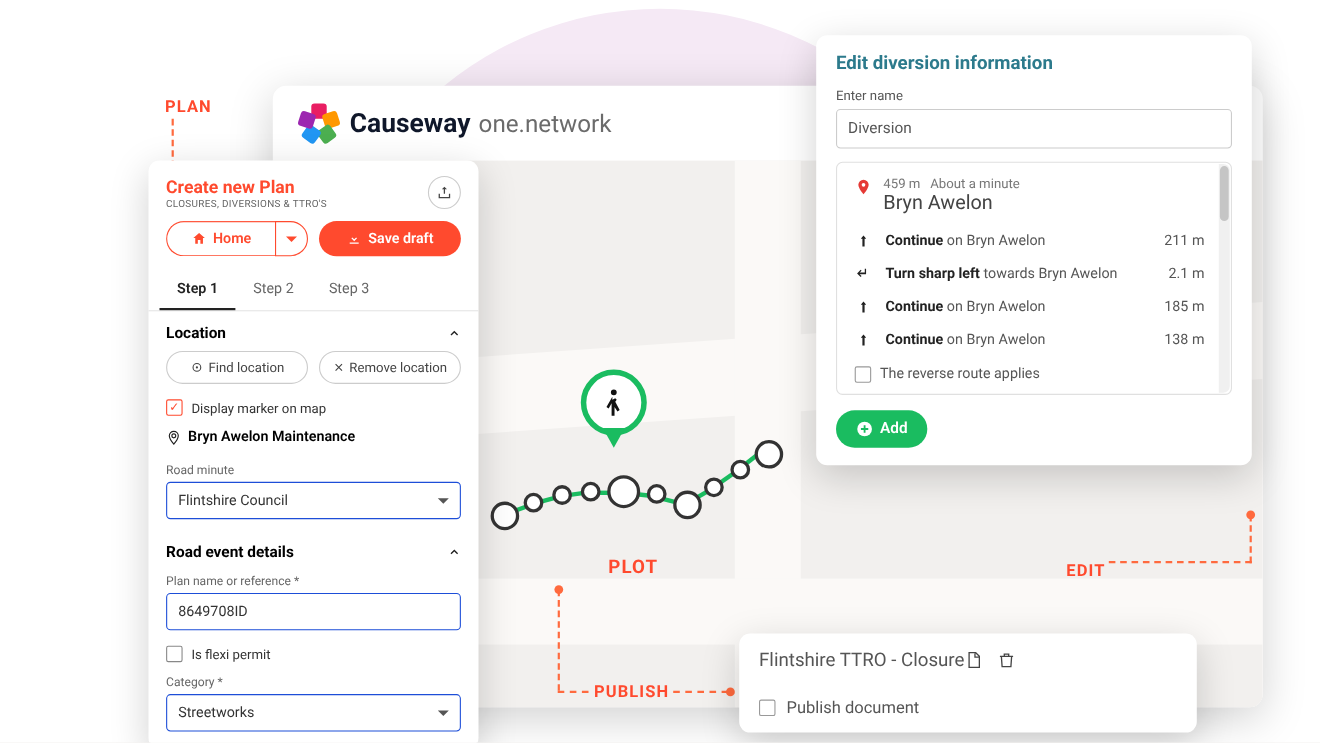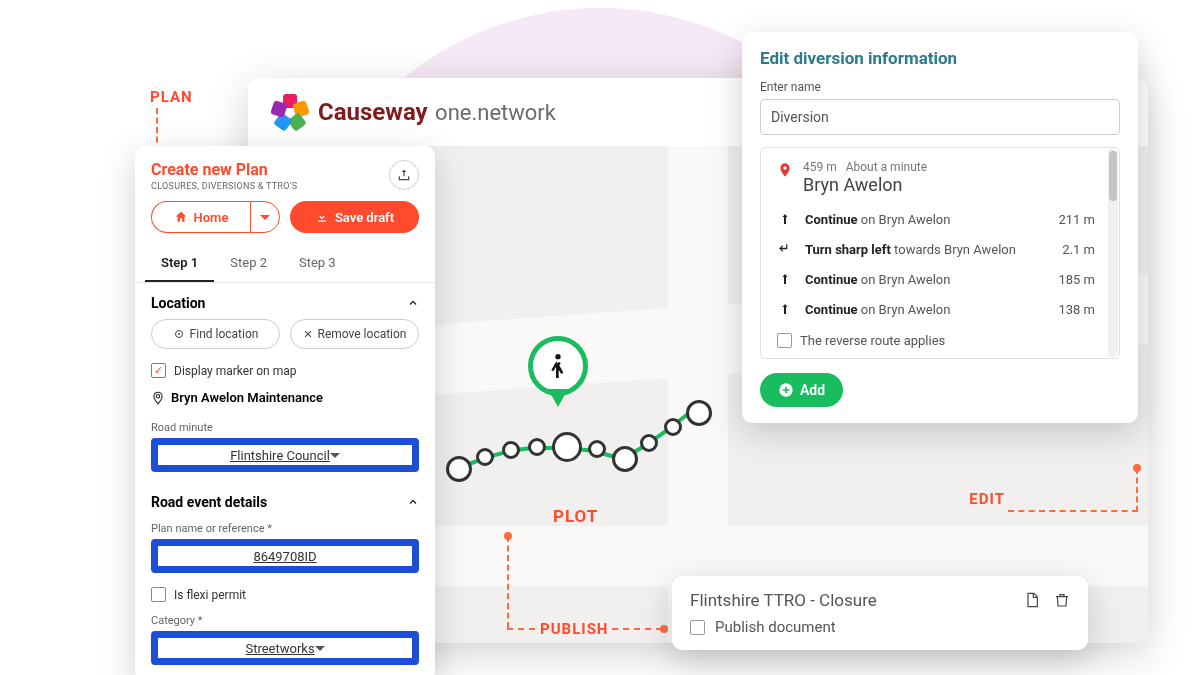--- a/index.html
+++ b/index.html
@@ -2,21 +2,21 @@
 <html><head>
 <meta charset="utf-8">
 <style>
   * { box-sizing: border-box; margin: 0; padding: 0; font-family: -apple-system, BlinkMacSystemFont, "Segoe UI", Roboto, sans-serif; }
   body { width: 1200px; height: 675px; position: relative; background: #fff; overflow: hidden; }
   .bg-circle { position: absolute; width: 620px; height: 620px; border-radius: 50%; background: #f5e9f5; left: 290px; top: 8px; z-index: 0; }
   .app-window { position: absolute; left: 248px; top: 78px; width: 900px; height: 565px; background: #fff; border-radius: 12px; box-shadow: 0 10px 40px rgba(0,0,0,.18); z-index: 1; overflow: hidden; }
   .app-header { display: flex; align-items: center; padding: 16px 24px; gap: 10px; }
   .logo-flower { width: 36px; height: 36px; position: relative; }
   .petal { position: absolute; width: 14px; height: 14px; border-radius: 3px; }
-  .brand-main { font-size: 24px; font-weight: 700; color: #7f1d1d; }
+  .brand-main { font-size: 24px; font-weight: 700; color: #0f172a; }
   .brand-sub { font-size: 22px; font-weight: 400; color: #6b6b6b; margin-left: 2px; }
   .map-area { position: relative; height: calc(100% - 64px); background: #f2f0ee; }
   .road { position: absolute; background: #fbf9f7; }
   .plot-marker { position: absolute; left: 280px; top: 190px; }
   .plot-pin { width: 60px; height: 60px; border: 5px solid #1abc60; border-radius: 50%; background: #fff; display: flex; align-items: center; justify-content: center; position: relative; }
   .plot-pin::after { content: ""; position: absolute; bottom: -16px; left: 50%; transform: translateX(-50%); width: 0; height: 0; border-left: 10px solid transparent; border-right: 10px solid transparent; border-top: 18px solid #1abc60; }
   .rdot { position: absolute; width: 18px; height: 18px; background: #fff; border: 3px solid #333; border-radius: 50%; }
   .rdot.big { width: 26px; height: 26px; }
   .rdot.huge { width: 30px; height: 30px; }
   .rseg { position: absolute; height: 4px; background: #1abc60; transform-origin: left center; }
@@ -37,21 +37,21 @@
   .tab { padding: 10px 16px; font-size: 13px; color: #666; cursor: pointer; border-bottom: 2px solid transparent; }
   .tab.active { color: #222; font-weight: 600; border-bottom-color: #222; }
   .section-hdr { display: flex; justify-content: space-between; padding: 12px 16px 8px; font-weight: 700; font-size: 14px; align-items: center; }
   .loc-btns { display: flex; gap: 10px; padding: 0 16px 10px; }
   .pill-btn { flex: 1; height: 30px; border: 1px solid #ccc; border-radius: 16px; display: flex; align-items: center; justify-content: center; gap: 5px; font-size: 12px; color: #444; cursor: pointer; }
   .chk-row { display: flex; align-items: center; gap: 8px; padding: 4px 16px; font-size: 12px; color: #333; }
   .chk { width: 15px; height: 15px; border: 1.5px solid #ff4a2e; border-radius: 2px; display: flex; align-items: center; justify-content: center; color: #ff4a2e; font-size: 11px; cursor: pointer; }
   .chk.unchecked { border-color: #888; color: transparent; }
   .loc-name { display: flex; align-items: center; gap: 6px; padding: 8px 16px 12px; font-size: 13px; font-weight: 600; }
   .field-label { font-size: 11px; color: #666; padding: 4px 16px 4px; }
-  .select, .text-in { margin: 0 16px 10px; height: 34px; border: 7px solid #1d4ed8; border-radius: 4px; display: flex; align-items: center; padding: 0 10px; font-size: 13px; color: #333; justify-content: center; cursor: pointer; text-decoration: underline; }
+  .select, .text-in { margin: 0 16px 10px; height: 34px; border: 1px solid #1d4ed8; border-radius: 4px; display: flex; align-items: center; padding: 0 10px; font-size: 13px; color: #333; justify-content: space-between; cursor: pointer; }
   .text-in { cursor: text; }
   .chev-down { width: 0; height: 0; border-left: 5px solid transparent; border-right: 5px solid transparent; border-top: 5px solid #555; }
 
   
   .edit-panel { position: absolute; right: 62px; top: 32px; width: 396px; background: #fff; border-radius: 10px; box-shadow: 0 10px 35px rgba(0,0,0,.18); z-index: 6; padding: 16px 18px; }
   .edit-title { color: #2c7a8c; font-weight: 700; font-size: 17px; margin-bottom: 12px; }
   .edit-label { font-size: 12px; color: #555; margin-bottom: 5px; }
   .edit-input { width: 100%; height: 36px; border: 1px solid #ccc; border-radius: 4px; padding: 0 10px; font-size: 14px; color: #555; margin-bottom: 12px; }
   .route-box { border: 1px solid #e0e0e0; border-radius: 6px; padding: 10px 0; position: relative; }
   .route-scroll { position: absolute; right: 1px; top: 1px; bottom: 1px; width: 10px; background: #f0f0f0; border-radius: 0 6px 6px 0; }
@@ -64,21 +64,21 @@
   .dir-icon { width: 16px; flex-shrink: 0; display: flex; justify-content: center; padding-top: 2px; }
   .dir-text { flex: 1; color: #555; }
   .dir-text b { color: #222; }
   .dir-dist { color: #555; font-size: 13px; padding-right: 8px; }
   .reverse-row { display: flex; align-items: center; gap: 8px; padding: 10px 16px 0; font-size: 13px; color: #555; }
   .sq-chk { width: 15px; height: 15px; border: 1.5px solid #999; border-radius: 2px; cursor: pointer; }
   .add-btn { margin-top: 14px; height: 34px; background: #1abc60; color: #fff; border-radius: 18px; display: inline-flex; align-items: center; gap: 6px; padding: 0 18px; font-size: 14px; font-weight: 600; cursor: pointer; }
 
   
   .pub-panel { position: absolute; left: 672px; top: 576px; width: 416px; background: #fff; border-radius: 10px; box-shadow: 0 10px 35px rgba(0,0,0,.18); z-index: 5; padding: 14px 18px; }
-  .pub-title { font-size: 17px; color: #555; margin-bottom: 8px; display: flex; justify-content: space-between; align-items: center; }
+  .pub-title { font-size: 17px; color: #555; margin-bottom: 24px; display: flex; align-items: center; }
   .pub-icons { display: flex; gap: 14px; color: #555; }
   .pub-row { display: flex; align-items: center; gap: 10px; font-size: 15px; color: #555; }
 
   
   .callout { position: absolute; color: #ff4a2e; font-weight: 700; font-size: 15px; letter-spacing: 1px; z-index: 10; }
   .dashed-h { position: absolute; border-top: 2px dashed #ff6a3e; z-index: 4; }
   .dashed-v { position: absolute; border-left: 2px dashed #ff6a3e; z-index: 4; }
   .dot-end { position: absolute; width: 8px; height: 8px; background: #ff6a3e; border-radius: 50%; z-index: 4; }
 
   svg { display: block; }
@@ -298,21 +298,21 @@
   </div>
   <div class="add-btn">
     <svg width="16" height="16" viewBox="0 0 24 24">
         <circle cx="12" cy="12" r="10" fill="#fff"></circle>
         <path d="M12 7v10M7 12h10" stroke="#1abc60" stroke-width="2.5"></path>
       </svg>
     <span>Add</span>
   </div>
 </div>
 
-<div class="callout" style="right:195px;top:490px">EDIT</div>
+<div class="callout" style="right:195px;top:510px">EDIT</div>
 <div class="dashed-h" style="right:62px;top:510px;width:130px"></div>
 <div class="dashed-v" style="right:62px;top:468px;height:44px"></div>
 <div class="dot-end" style="right:59px;top:464px"></div>
 
 <div class="pub-panel">
   <div class="pub-title">
     <span>Flintshire TTRO - Closure</span>
     <span class="pub-icons">
       <span>
           <svg width="16" height="18" viewBox="0 0 24 24">

